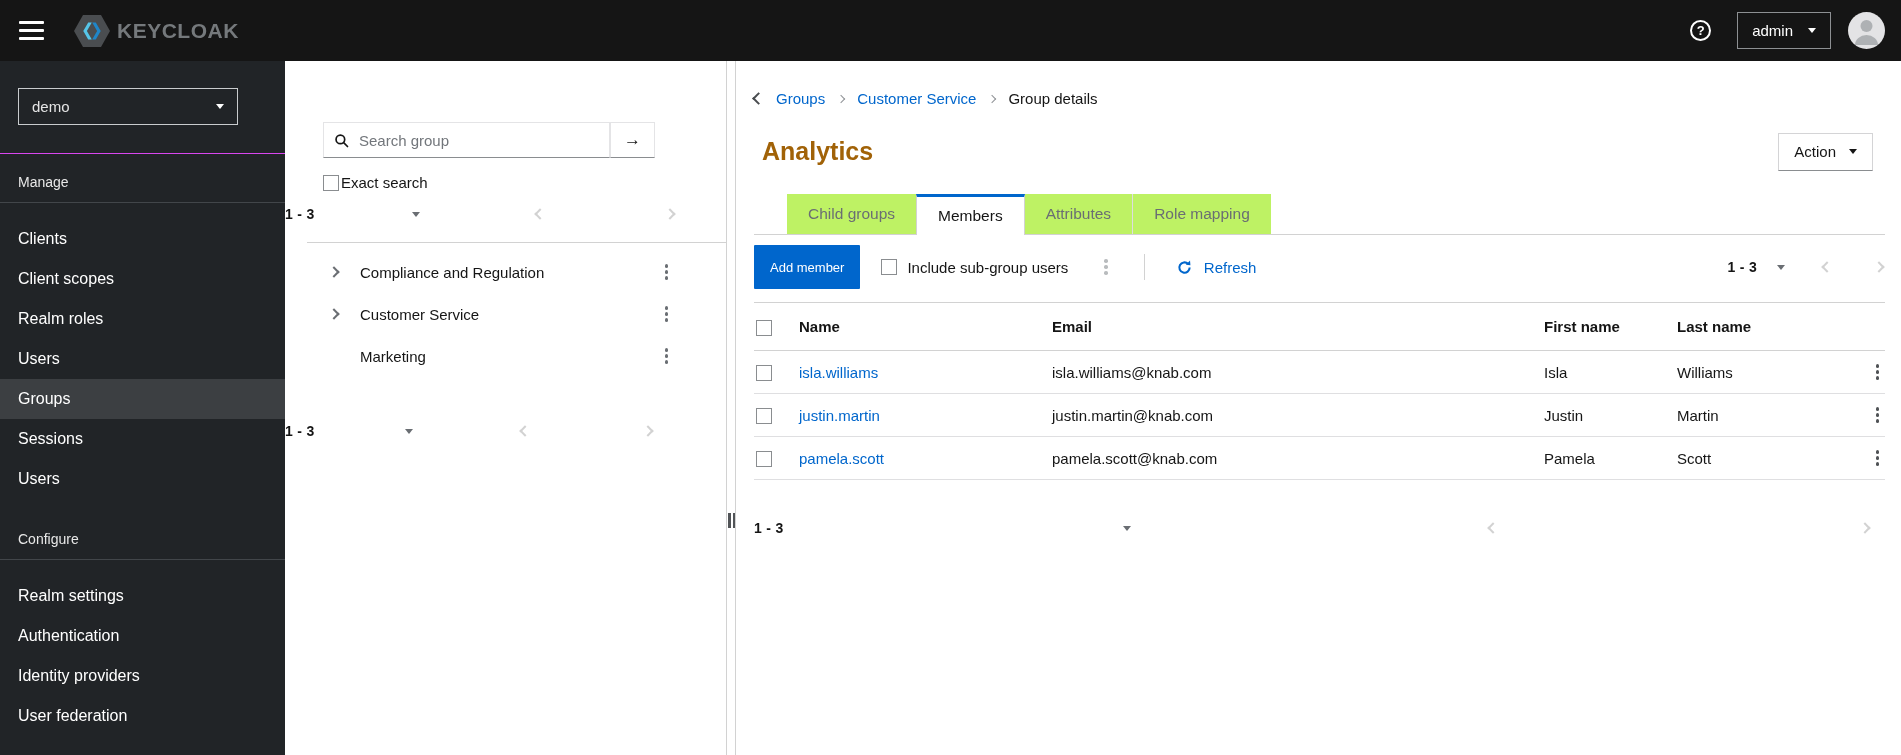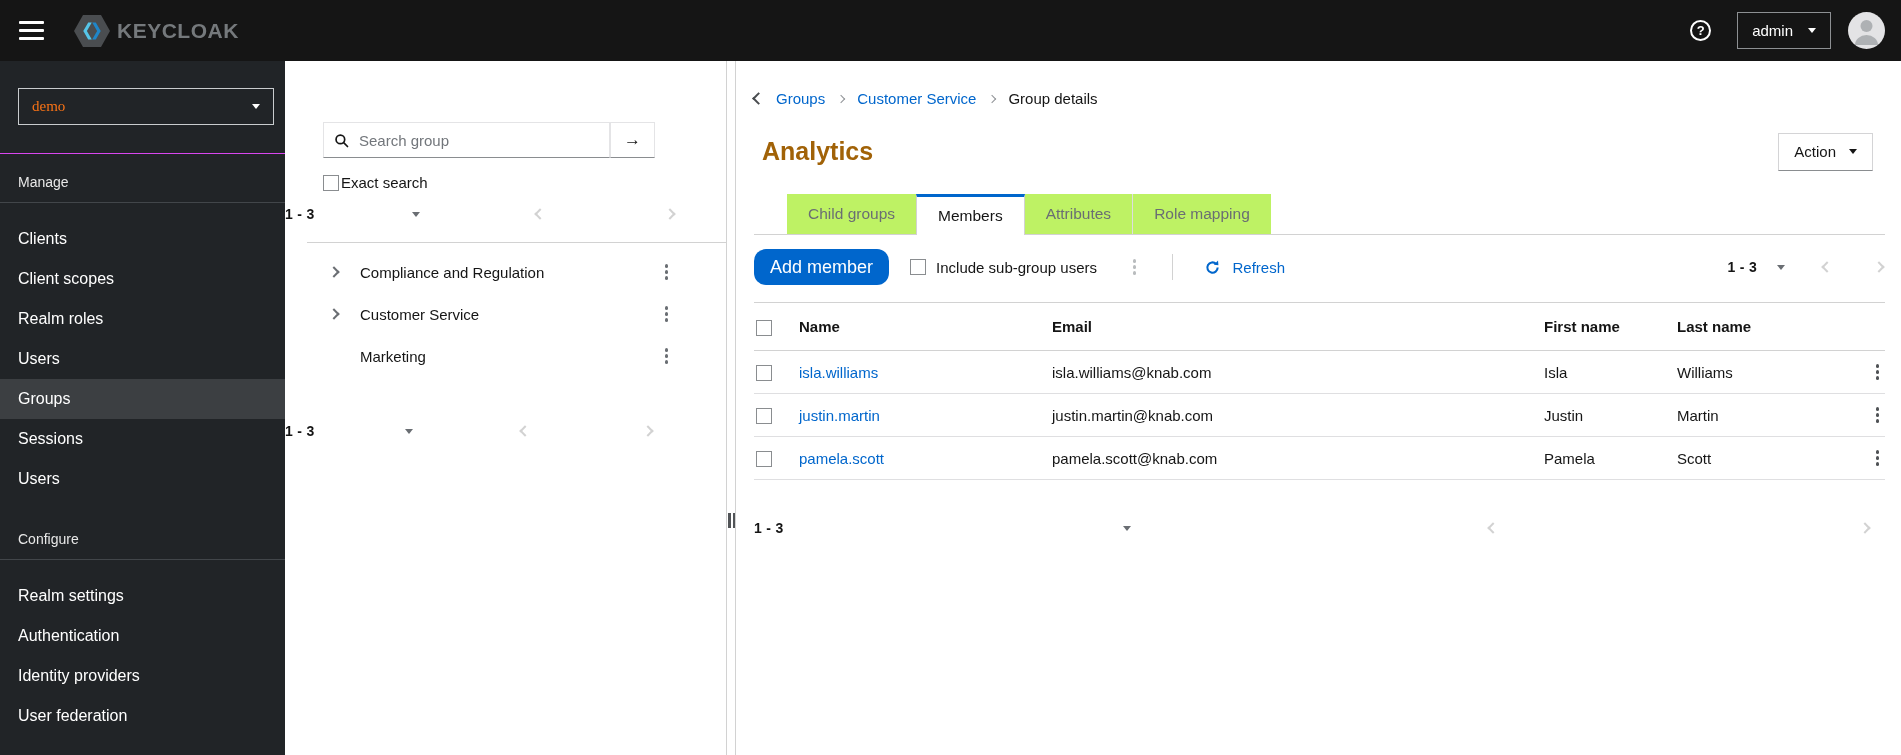--- a/index.html
+++ b/index.html
@@ -26,21 +26,21 @@
   .chev.left{transform:rotate(135deg)}
   .chev.mid{border-color:#6a6e73}
   .chev.dark{border-color:#494c4f;width:9px;height:9px}
   .chev.sep{width:6px;height:6px;border-width:1.5px;border-color:#8f9296}
 
   
   .body-row{flex:1;display:flex;min-height:0}
 
   
   .sidebar{width:285px;flex:0 0 285px;background:#212427;color:#fff}
-  .realm-select{margin:27px 0 0 18px;width:256px;height:37px;border:1px solid #c9ccce;background:none;color:#f97316;font-size:15px;display:flex;align-items:center;padding:0 13px;font-family:Liberation Serif, serif;cursor:pointer}
+  .realm-select{margin:27px 0 0 18px;width:220px;height:37px;border:1px solid #c9ccce;background:none;color:#e5e5e5;font-size:15px;display:flex;align-items:center;padding:0 13px;font-family:Liberation Sans, sans-serif;cursor:pointer}
   .realm-select .caret{margin-left:auto}
   .nav-sections{margin-top:28px;border-top:1px solid #d946ef}
   .nav-section-label{font-size:14px;color:#e8e8e8;padding:20px 18px 12px}
   .nav-section + .nav-section{margin-top:22px}
   .nav-section + .nav-section .nav-section-label{padding-top:10px}
   .nav-divider{border-top:1px solid #42464a}
   .nav-items{margin-top:16px}
   .nav-item{height:40px;display:flex;align-items:center;padding-left:18px;font-size:16px;cursor:pointer}
   .nav-item.active{background:#3c3f42}
 
@@ -92,21 +92,21 @@
   .action-btn{margin-left:auto;margin-right:12px;height:38px;background:#fff;border:1px solid #d4d4d6;border-bottom-color:#8a8d90;font-size:15px;display:flex;align-items:center;gap:13px;padding:0 15px;cursor:pointer;font-family:inherit;color:#151515}
 
   .tabs{margin-top:20px;display:flex;border-bottom:1px solid #d2d2d2;height:41px}
   .tab-lead{width:33px}
   .tab{background:#bef264;border:none;border-left:1px solid #dddddf;color:#6a6e73;font-size:15.5px;padding:0 21px;cursor:pointer;font-family:inherit}
   .tab-lead + .tab{border-left:none}
   .tab.active{background:#fff;color:#151515;border-top:3px solid #0066cc;border-left:1px solid #d2d2d2;border-right:1px solid #d2d2d2;margin-bottom:-1px}
   .tab.active + .tab{border-left:none}
 
   .toolbar{margin-top:14px;display:flex;align-items:center;height:36px}
-  .btn-primary{background:#0066cc;color:#fff;border:none;height:36px;padding:0 16px;font-size:18px;border-radius:12px;cursor:pointer;font-family:inherit}
+  .btn-primary{background:#0066cc;color:#fff;border:none;height:44px;padding:0 16px;font-size:13px;border-radius:1px;cursor:pointer;font-family:inherit}
   .inc-sub{display:flex;align-items:center;gap:10px;font-size:15px;margin-left:21px;cursor:pointer}
   .toolbar .kebab-btn{margin-left:30px}
   .vdiv{width:1px;height:26px;background:#d2d2d2;margin-left:30px}
   .refresh{display:flex;align-items:center;gap:12px;color:#0066cc;background:none;border:none;font-size:15px;margin-left:26px;cursor:pointer;font-family:inherit}
   .toolbar-spacer{flex:1}
 
   table{width:100%;border-collapse:collapse;margin-top:17px;border-top:1px solid #d2d2d2}
   th,td{text-align:left;font-size:15px;padding:0}
   thead tr{height:48px;border-bottom:1px solid #d2d2d2}
   tbody tr{height:43px;border-bottom:1px solid #dfdfe1}

